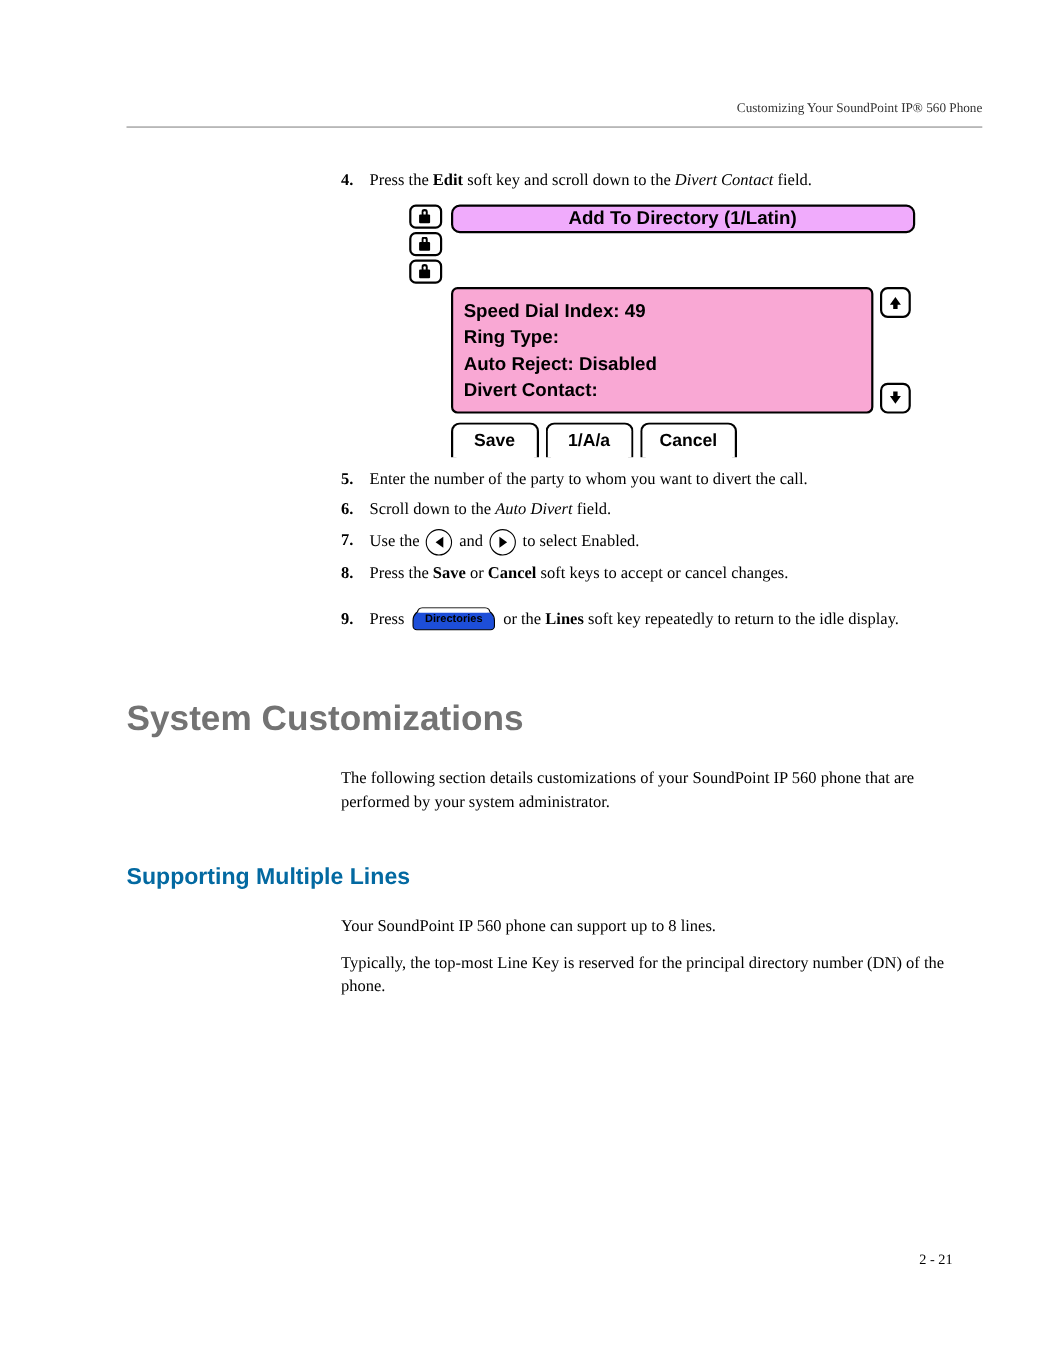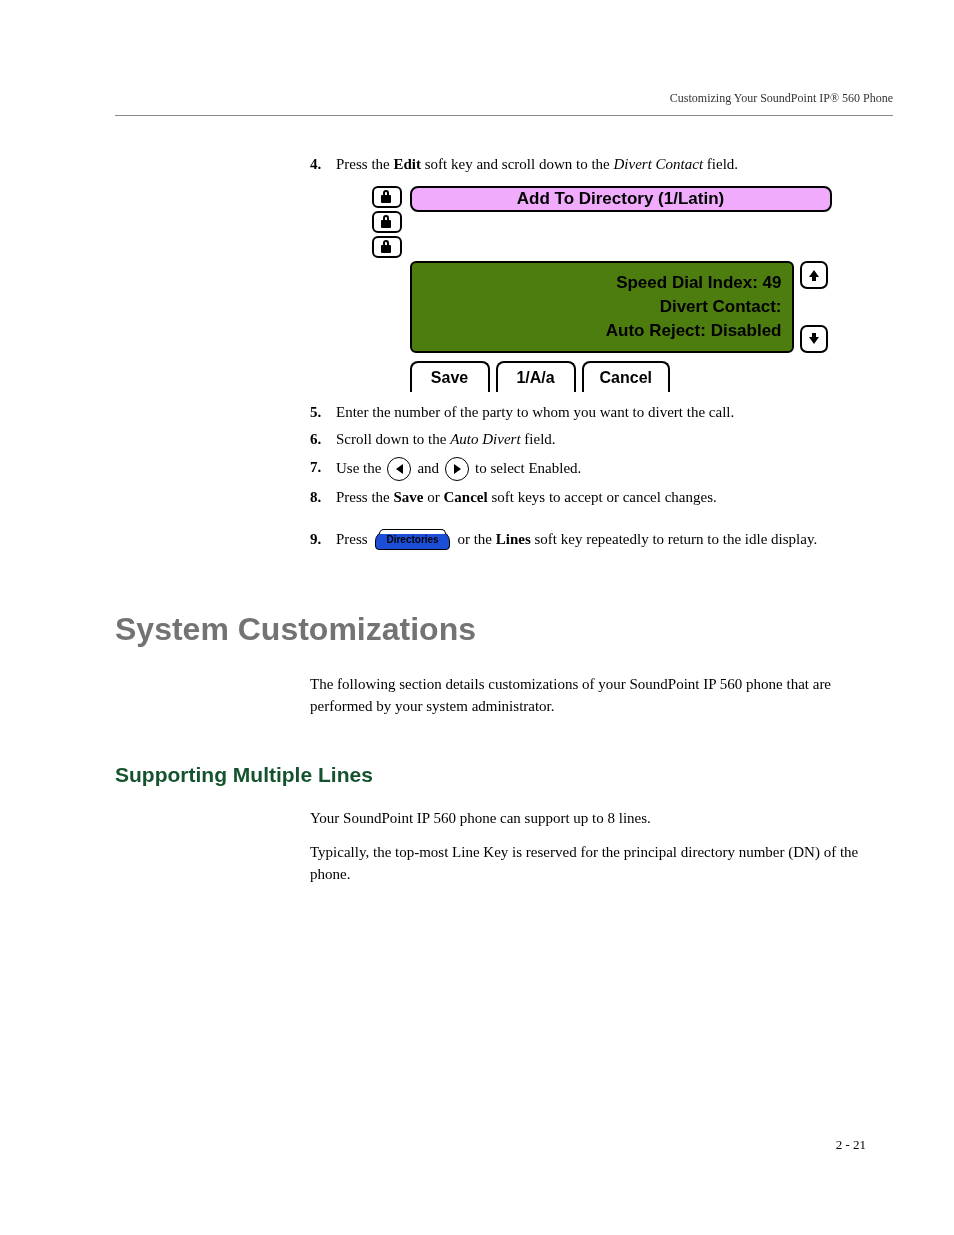--- a/index.html
+++ b/index.html
@@ -113,22 +113,21 @@
     margin-top: 3px;
   }
   .body-main {
     flex: 1;
     border: 2.8px solid #000;
     border-radius: 6px;
     margin-left: 6px;
     padding: 8px 10px;
     font-size: 17px;
     line-height: 1.4;
-    background: #4d7c0f;
-    text-align: right;
+    background: #f9a8d4;
   }
   .scroll-col {
     width: 32px;
     display: flex;
     flex-direction: column;
     justify-content: space-between;
     margin-left: 6px;
   }
   .scroll-btn {
     width: 28px;
@@ -198,21 +197,21 @@
     font-family: 'Trebuchet MS', 'Arial Narrow', Arial, sans-serif;
     font-weight: bold;
     color: #737373;
     font-size: 32px;
     margin-top: 55px;
     margin-bottom: 22px;
   }
   h2.subsection {
     font-family: 'Trebuchet MS', 'Arial Narrow', Arial, sans-serif;
     font-weight: bold;
-    color: #14532d;
+    color: #0369a1;
     font-size: 21px;
     margin-top: 42px;
     margin-bottom: 18px;
   }
   .body-para {
     margin-bottom: 12px;
   }
   .footer {
     position: absolute;
     bottom: 80px;
@@ -263,22 +262,23 @@
               <div class="lock-shackle"></div>
               <div class="lock-body"></div>
             </div>
         </div>
         <div class="title-bar">Add To Directory (1/Latin)</div>
       </div>
       <div class="screen-body">
         <div style="width:32px"></div>
         <div class="body-main">
           <div><span>Speed Dial Index:</span> <span>49</span></div>
+          <div>Ring Type:</div>
+          <div><span>Auto Reject:</span> <span>Disabled</span></div>
           <div>Divert Contact:</div>
-          <div><span>Auto Reject:</span> <span>Disabled</span></div>
         </div>
         <div class="scroll-col">
           <div class="scroll-btn">
             <svg width="14" height="14" viewBox="0 0 14 14">
                 <path d="M7 2 L12 9 L9 9 L9 13 L5 13 L5 9 L2 9 Z" fill="#000"></path>
               </svg>
           </div>
           <div class="scroll-btn">
             <svg width="14" height="14" viewBox="0 0 14 14">
                 <path d="M7 12 L12 5 L9 5 L9 1 L5 1 L5 5 L2 5 Z" fill="#000"></path>

